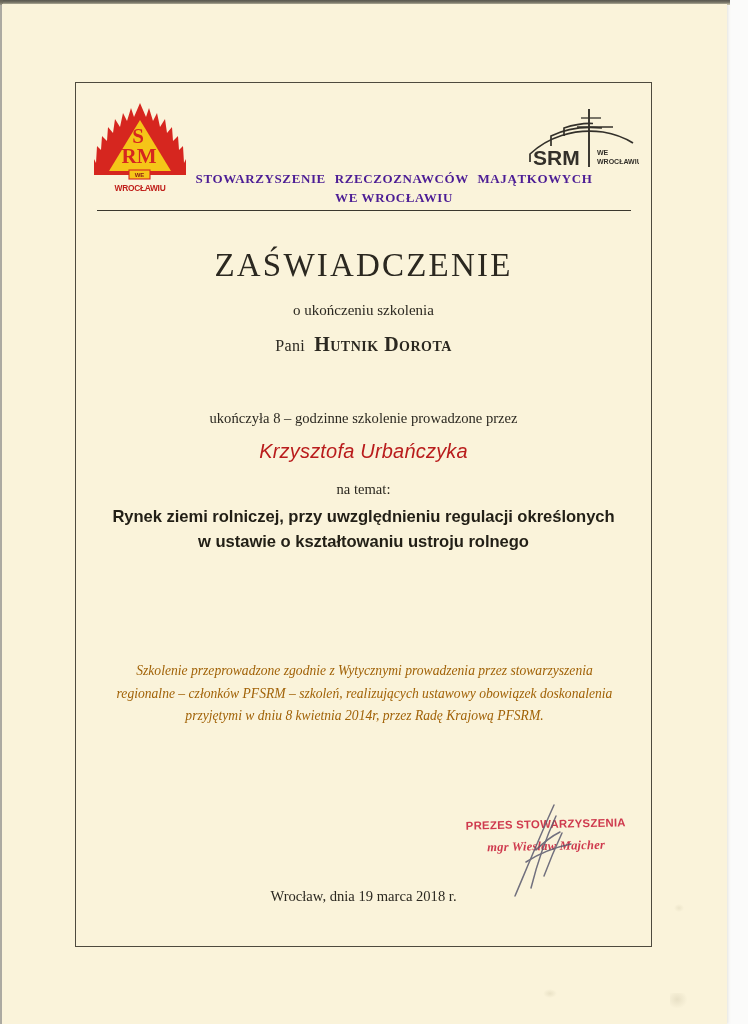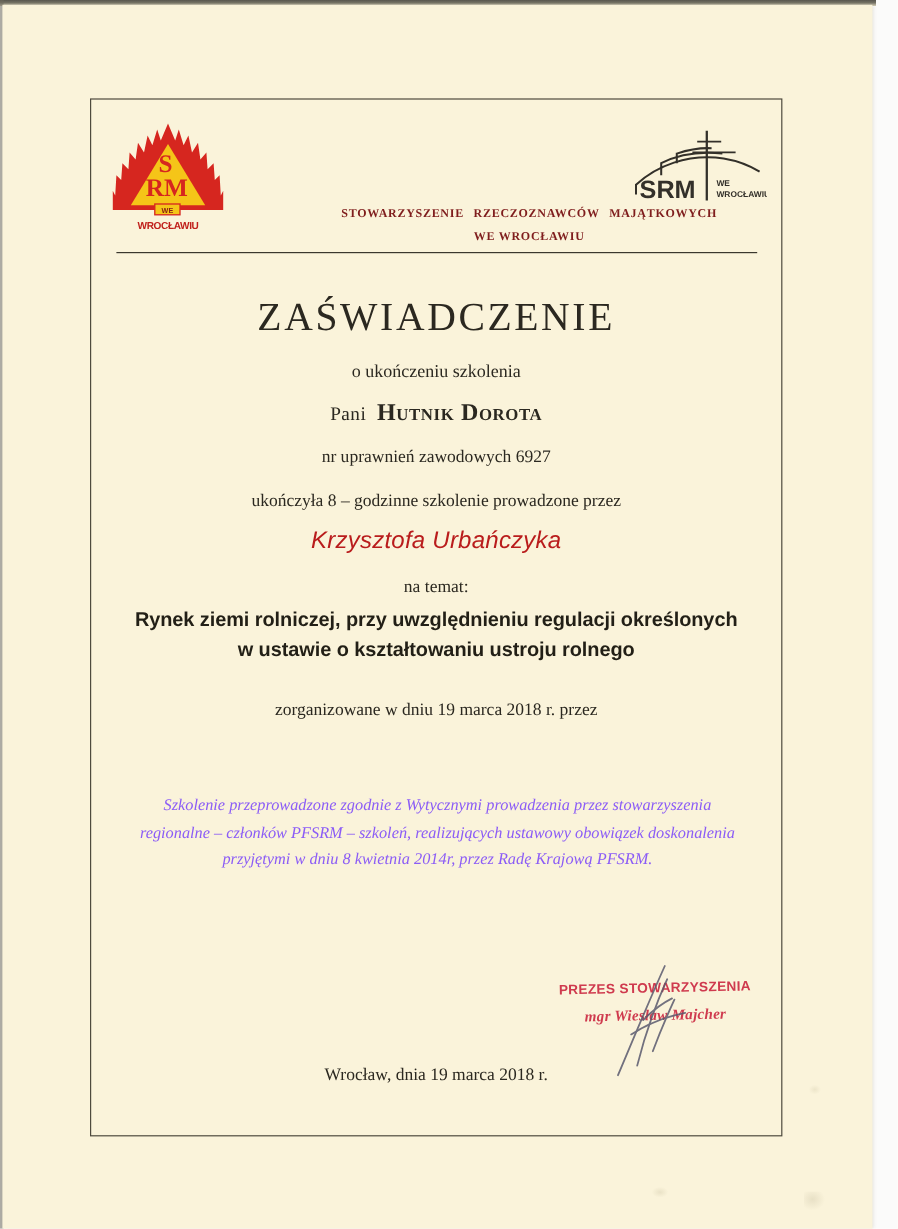--- a/index.html
+++ b/index.html
@@ -111,27 +111,26 @@
     width: 112px;
     height: 72px;
   }
 
   #org-name {
     position: absolute;
     left: 98px;
     top: 86px;
     width: 440px;
     text-align: center;
-    color: #7f1d1d;
+    color: #4c1d95;
     font-family: "Liberation Serif", "DejaVu Serif", serif;
     font-weight: bold;
-    font-size: 10px;
+    font-size: 13px;
     letter-spacing: .6px;
     line-height: 19px;
-    margin-left: 47px;
   }
   #org-name .l1 { white-space: nowrap; word-spacing: 5px; }
   #org-name .l2 { white-space: nowrap; }
 
   #header-rule {
     position: absolute;
     left: 21px;
     top: 127px;
     width: 534px;
     height: 0;
@@ -208,21 +207,21 @@
     line-height: 25px;
   }
 
   #statement {
     top: 577px;
     left: 22px;
     width: 533px;
     font-style: italic;
     font-size: 13.6px;
     line-height: 22.5px;
-    color: #8b5cf6;
+    color: #a16207;
     text-align: center;
   }
 
   
   #signature-area {
     position: absolute;
     left: 370px;
     top: 715px;
     width: 200px;
     height: 110px;
@@ -327,35 +326,33 @@
       </div>
 
       <div class="block" id="title">ZAŚWIADCZENIE</div>
 
       <div class="block" id="subtitle">o ukończeniu szkolenia</div>
 
       <div class="block" id="recipient-line">
         <span class="prefix">Pani</span><span class="name">Hutnik Dorota</span>
       </div>
 
-      <div class="block" id="license">nr uprawnień zawodowych 6927</div>
 
       <div class="block" id="duration">ukończyła 8 – godzinne szkolenie prowadzone przez</div>
 
       <div class="block" id="lecturer">Krzysztofa Urbańczyka</div>
 
       <div class="block" id="topic-label">na temat:</div>
 
       <div class="block" id="topic">
         <div>Rynek ziemi rolniczej, przy uwzględnieniu regulacji określonych</div>
         <div>w ustawie o kształtowaniu ustroju rolnego</div>
       </div>
 
       <div class="block" id="organizer">
-        <div>zorganizowane w dniu 19 marca 2018 r. przez</div>
       </div>
 
       <div class="block" id="statement">
         <div>Szkolenie przeprowadzone zgodnie z Wytycznymi prowadzenia przez stowarzyszenia</div>
         <div>regionalne – członków PFSRM – szkoleń, realizujących ustawowy obowiązek doskonalenia</div>
         <div>przyjętymi w dniu 8 kwietnia 2014r, przez Radę Krajową PFSRM.</div>
       </div>
 
       <div id="signature-area">
         <div id="stamp-text">

